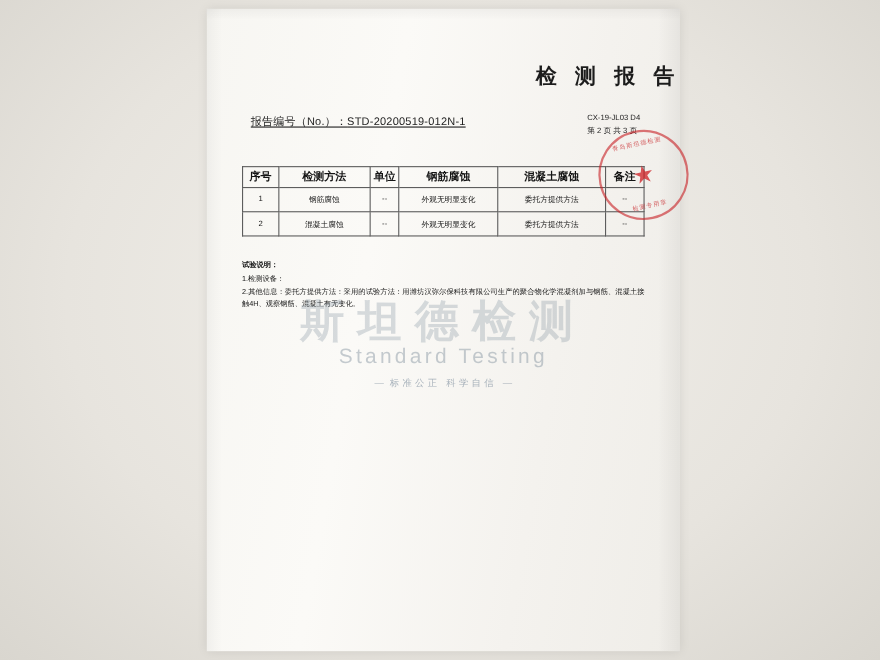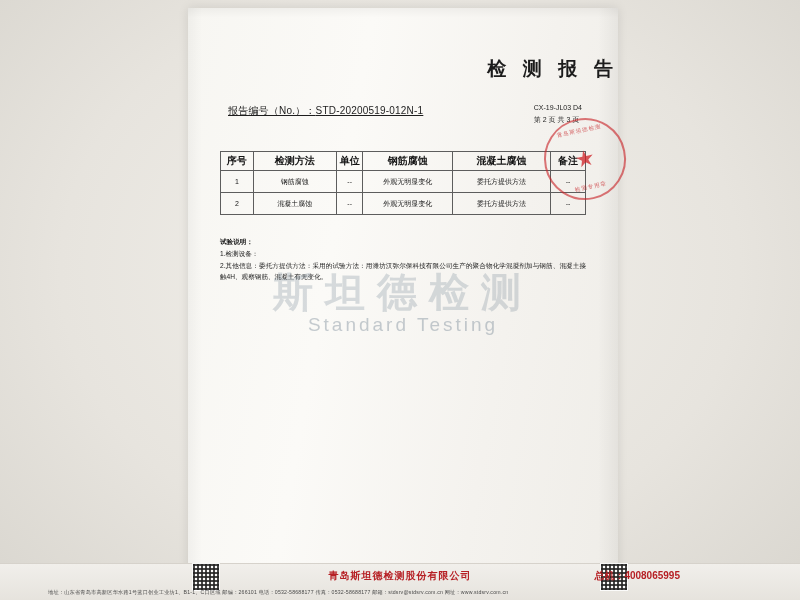--- a/index.html
+++ b/index.html
@@ -320,30 +320,28 @@
       <div class="n-title">试验说明：</div>
       <div class="n-line">1.检测设备：</div>
       <div class="n-para">
         <span>2.其他信息：</span><span>委托方提供方法：采用的试验方法：用潍坊汉弥尔保科技有限公司生产的聚合物化学混凝剂加与钢筋、混凝土接触4H、观察钢筋、混凝土有无变化。</span>
       </div>
     </div>
 
     <div class="watermark">
       <div class="wm-cn">斯坦德检测</div>
       <div class="wm-en">Standard Testing</div>
+      <div class="wm-slogan">
+        <span class="dash">—</span>
+        <span>标准公正  科学自信</span>
+        <span class="dash">—</span>
+      </div>
     </div>
 
     <div class="seal">
       <div class="seal-top">青岛斯坦德检测</div>
       <div class="seal-star">★</div>
       <div class="seal-bot">检测专用章</div>
     </div>
 
   </div>
 
-  <div class="footer-band">
-    <div class="qr"></div>
-    <div class="qr qr2"></div>
-    <div class="footer-main">青岛斯坦德检测股份有限公司</div>
-    <div class="footer-tel">总机：4008065995</div>
-    <div class="footer-sub">地址：山东省青岛市高新区华水路1号蓝口创业工业坊1、B1-1、C口区域  邮编：266101  电话：0532-58688177  传真：0532-58688177  邮箱：stdsrv@stdsrv.com.cn  网址：www.stdsrv.com.cn</div>
-  </div>
 </div>
 
 </body></html>

